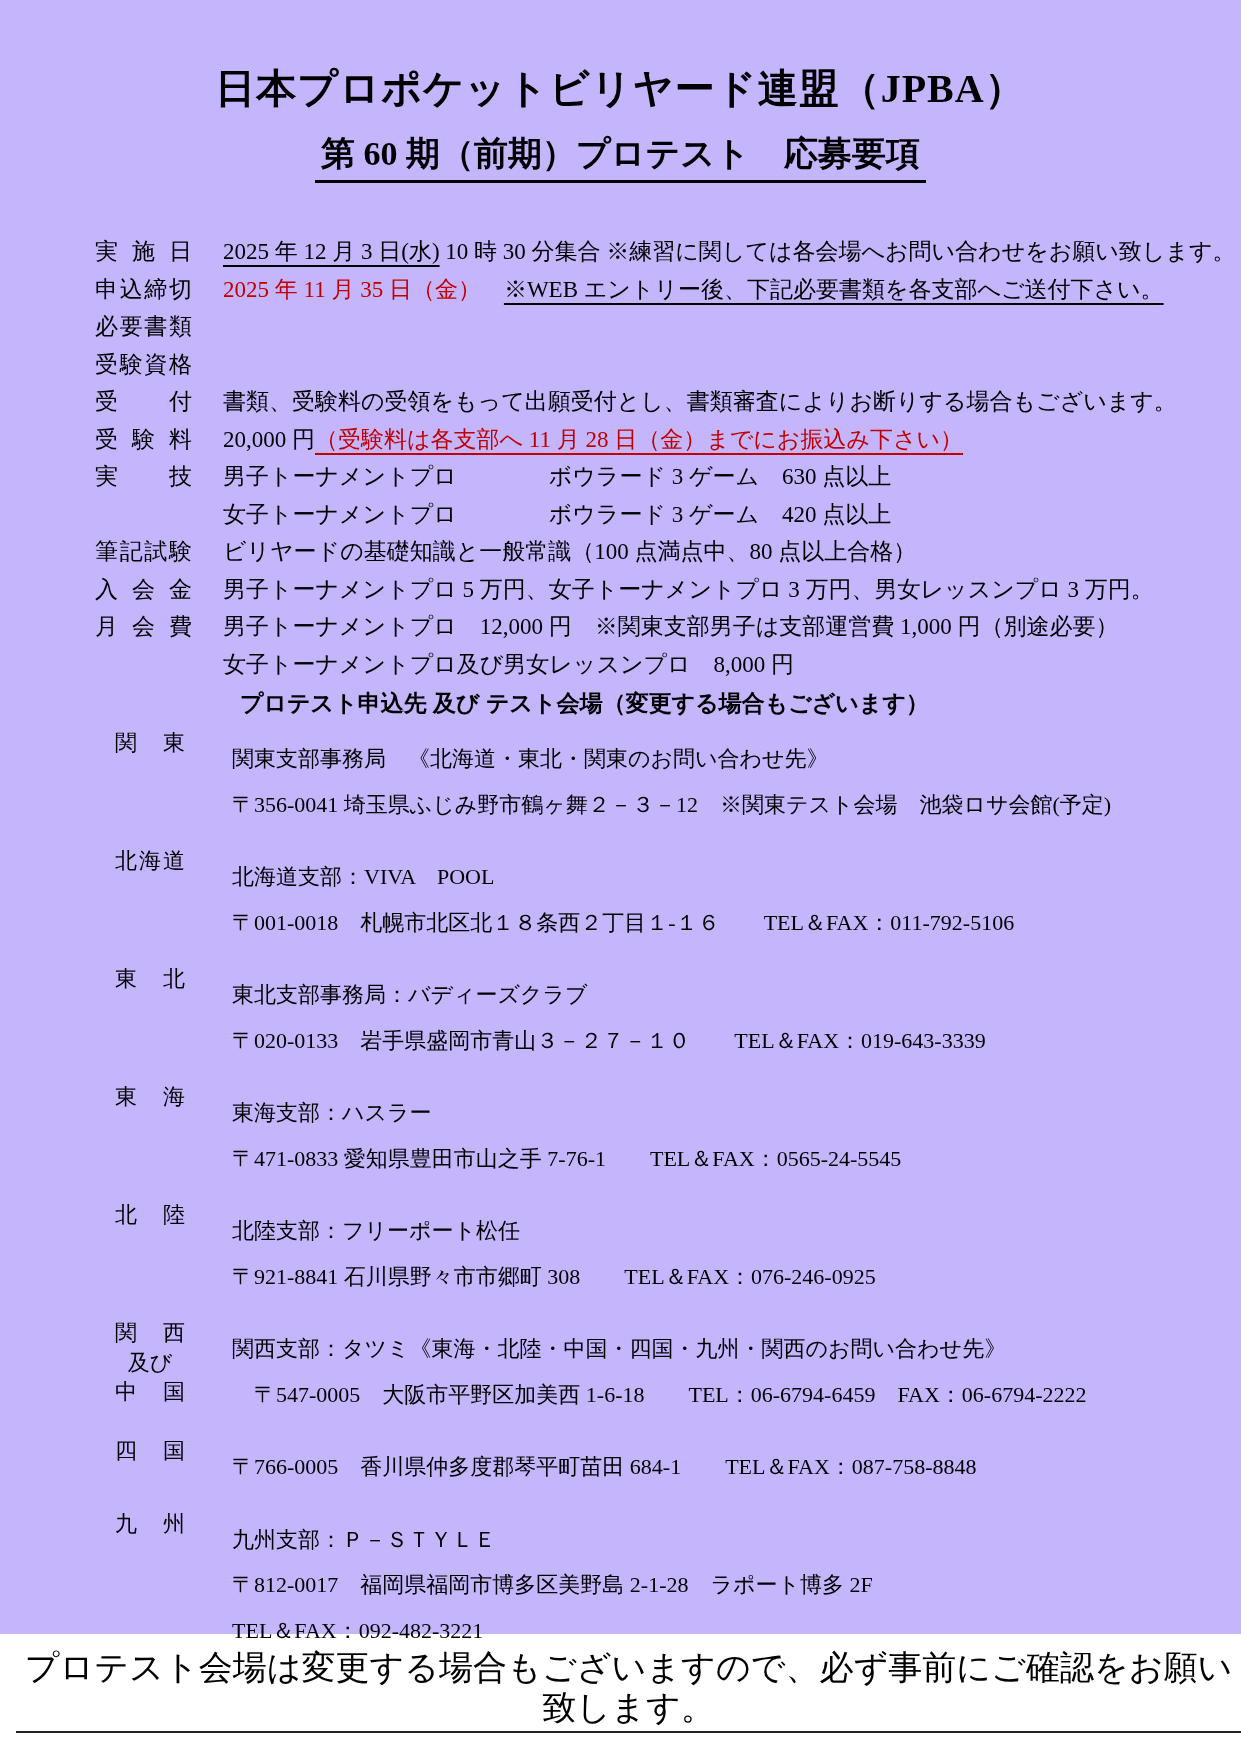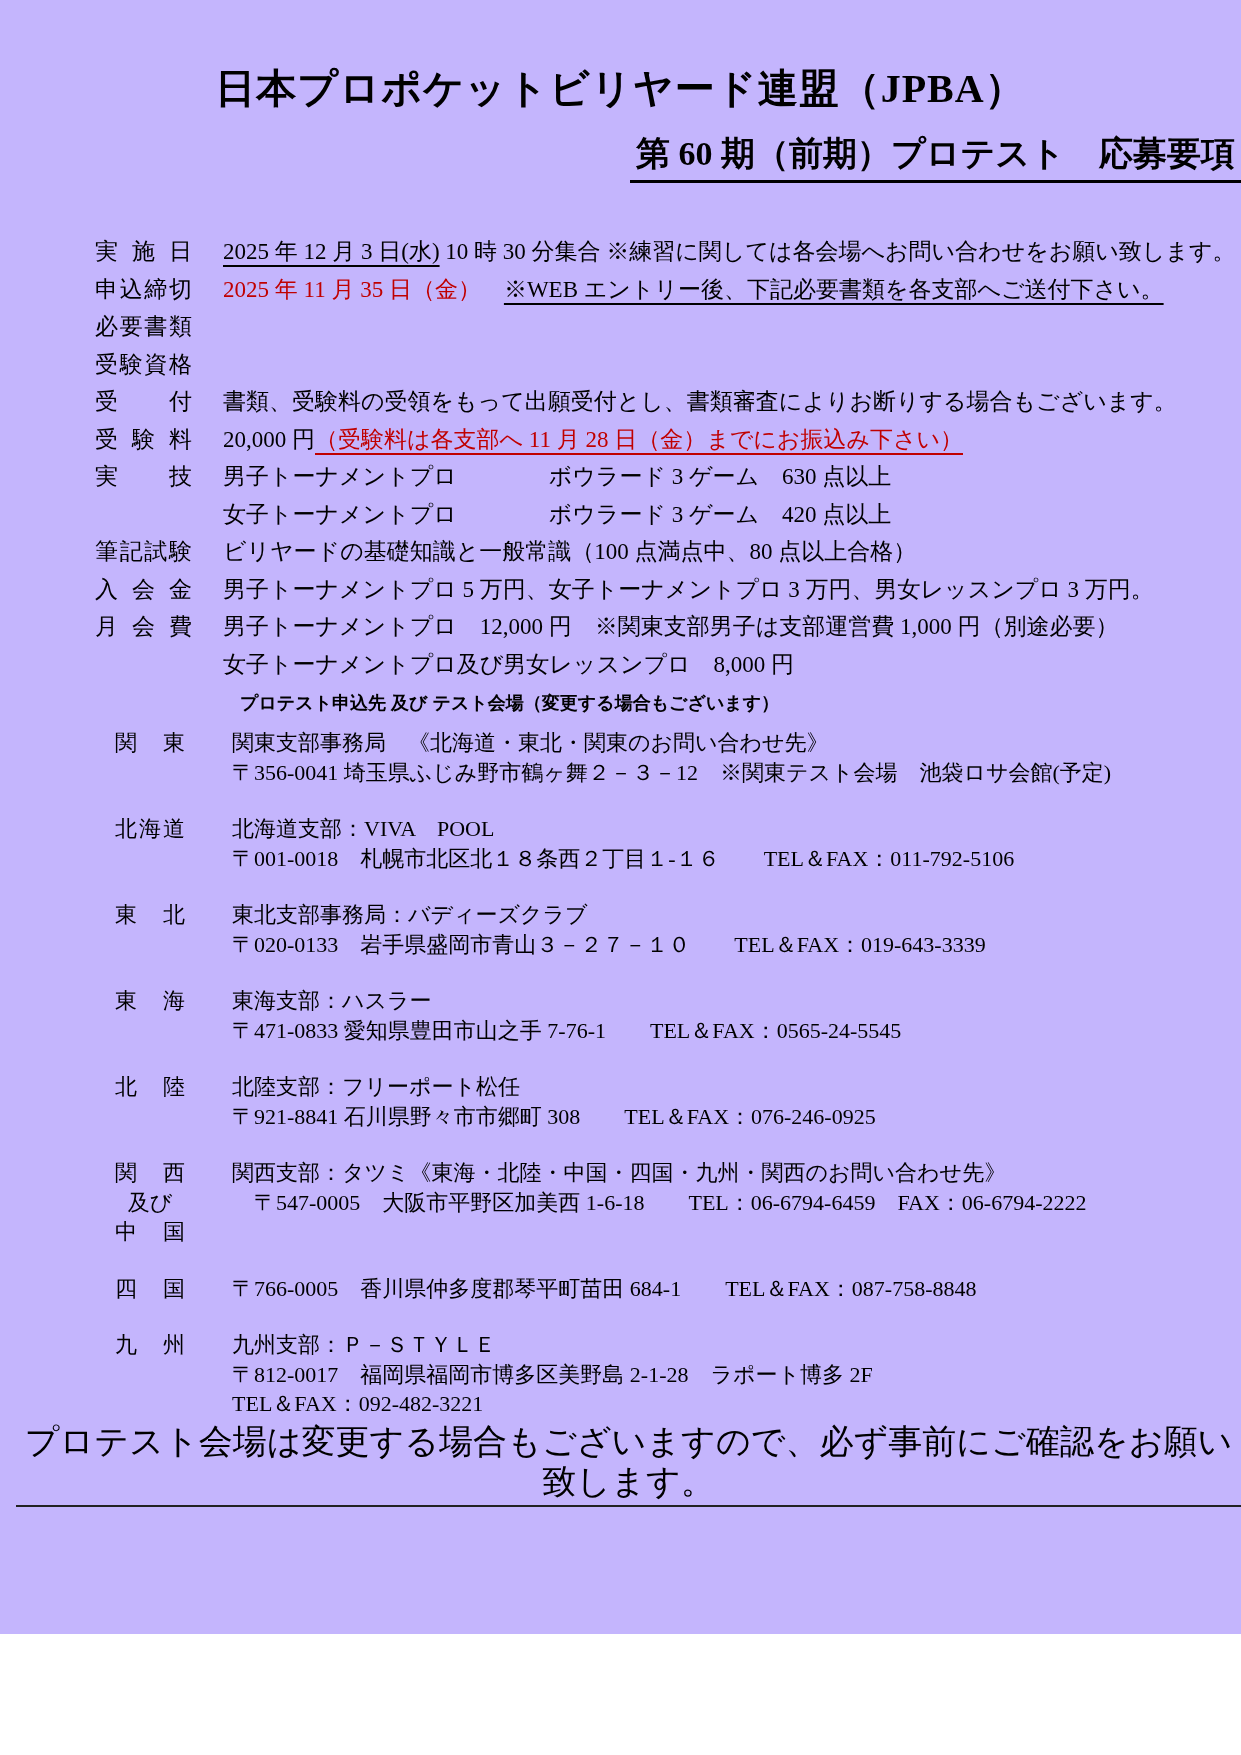--- a/index.html
+++ b/index.html
@@ -7,48 +7,48 @@
     width:1241px; height:1755px;
     font-family:"Liberation Serif","DejaVu Serif",serif;
     color:#000; overflow:hidden;
   }
   .page { position:relative; width:1241px; height:1634px; background:#c4b5fd; }
 
   .title {
     padding-top:64px; text-align:center;
     font-size:40px; font-weight:bold; line-height:50px; letter-spacing:1px;
   }
-  .subtitle { margin-top:18px; text-align:right; font-size:34px; font-weight:bold; line-height:44px; }
+  .subtitle { margin-top:18px; text-align:center; font-size:34px; font-weight:bold; line-height:44px; }
   .subtitle .ul-wrap { display:inline-block; border-bottom:3px solid #000; padding:0 6px 4px 6px; }
 
   .info { margin-top:50px; padding-left:95px; padding-right:20px; font-size:23px; }
   .info-row { display:flex; }
   .row-label {
     width:97px; flex:none; display:flex; justify-content:space-between;
     line-height:37.5px; white-space:nowrap;
   }
   .row-content { margin-left:31px; flex:1; }
   .row-line { line-height:37.5px; white-space:nowrap; }
   .red { color:var(--accent-red,#c00000); }
   .ul { text-decoration:underline; text-decoration-thickness:2px; text-underline-offset:6px; }
 
   .section-heading {
     font-family:"Liberation Sans","DejaVu Sans",sans-serif;
-    font-weight:bold; font-size:18px; line-height:38px;
+    font-weight:bold; font-size:23px; line-height:38px;
     padding-left:240px; margin-top:1px; white-space:nowrap;
   }
 
   .branches { margin-top:6px; padding-left:115px; font-size:22px; }
   .branch { display:flex; margin-bottom:27px; }
   .branch:last-child { margin-bottom:3px; }
   .branch-labels { width:70px; flex:none; }
   .branch-label { display:flex; justify-content:space-between; line-height:29.5px; white-space:nowrap; }
   .branch-label.center { justify-content:center; }
   .branch-content { margin-left:47px; flex:1; }
-  .branch-line { line-height:29.5px; white-space:nowrap; }
+  .branch-line { line-height:29.5px; white-space:nowrap;margin-top:16px; }
 
   .footer-note { margin-top:2px; text-align:center; font-size:34px; line-height:40px;padding-left:16px; }
   .footer-note .ul-wrap { display:inline-block; border-bottom:2px solid #222; padding:0 4px 3px 4px; }
 </style>
 </head>
 <body>
 
 <div class="page">
   <div class="title">日本プロポケットビリヤード連盟（JPBA）</div>
   <div class="subtitle"><span class="ul-wrap">第 60 期（前期）プロテスト　応募要項</span></div>

